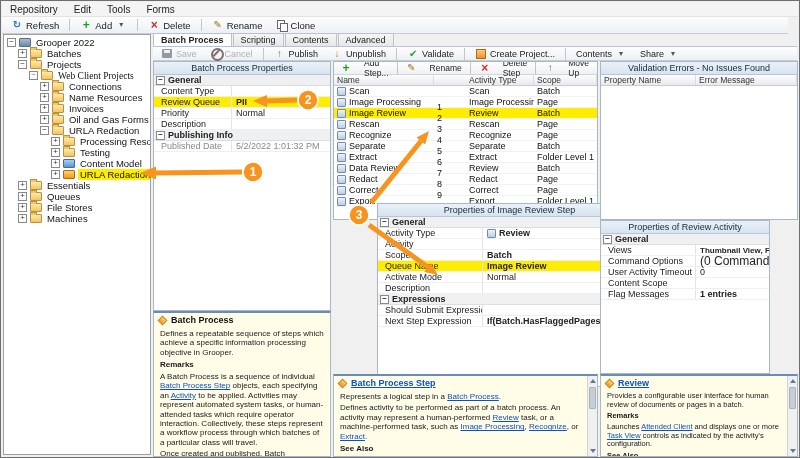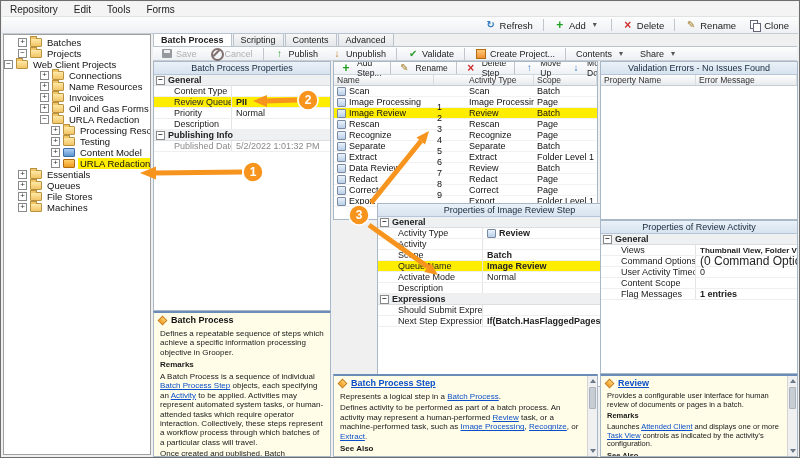--- a/index.html
+++ b/index.html
@@ -5,23 +5,23 @@
   *{margin:0;padding:0;box-sizing:border-box;}
   html,body{width:800px;height:458px;background:#fff;font-family:"Liberation Sans","DejaVu Sans",sans-serif;}
   .window{position:relative;width:800px;height:458px;background:#f0f0f0;border:1px solid #6e6e6e;overflow:hidden;
           font-family:"Liberation Sans","DejaVu Sans",sans-serif;}
   :root{--highlight:#FFED00;--annotation:#F7941E;--link:#0B50C8;}
 
   
   .menubar{position:absolute;left:1px;top:1px;right:1px;height:15px;background:#f4f4f4;
            border-bottom:1px solid #e2e2e2;display:flex;align-items:center;font-size:10px;color:#222;}
   .menu-item{padding:0 8px;height:100%;display:flex;align-items:center;cursor:default;}
-  .toolbar{position:absolute;left:1px;top:16px;right:1px;height:17px;
+  .toolbar{position:absolute;left:1px;top:16px;right:11px;height:17px;
            background:linear-gradient(#fdfdfd,#edf0f4);border-bottom:1px solid #c8cdd4;
-           display:flex;align-items:center;font-size:9.5px;color:#222;padding:0 3px;gap:1px;justify-content:flex-end;}
+           display:flex;align-items:center;font-size:9.5px;color:#222;padding:0 3px;gap:1px;}
   .tbtn{display:inline-flex;align-items:center;gap:3px;padding:1px 5px;border:1px solid transparent;border-radius:2px;}
   .tsep{width:1px;height:12px;background:#c2c6cc;margin:0 3px;flex:0 0 auto;}
   .dis{color:#9aa0a6;filter:grayscale(85%);opacity:.8;}
 
   
   .ig{display:inline-flex;width:12px;height:11px;align-items:center;justify-content:center;
       font-size:10px;line-height:1;flex:0 0 auto;font-weight:bold;}
   .ig.refresh::before{content:"↻";color:#2f7ac0;}
   .ig.plus::before{content:"+";color:#1ea01e;font-size:12px;}
   .ig.xr::before{content:"×";color:#d03030;font-size:12px;}
@@ -40,21 +40,21 @@
   .i.ban::after{content:"";position:absolute;left:2px;top:4px;width:9px;height:2px;background:#c33;transform:rotate(-45deg);}
   .ic-copy{position:relative;width:12px;height:11px;flex:0 0 auto;}
   .ic-copy::before,.ic-copy::after{content:"";position:absolute;width:6px;height:7px;border:1px solid #667;background:#fff;}
   .ic-copy::before{left:1px;top:0;}
   .ic-copy::after{left:4px;top:3px;}
 
   
   .tree{position:absolute;left:2px;top:33px;width:148px;bottom:2px;background:#fff;
         border:1px solid #a0a0a0;overflow:hidden;font-size:9.5px;color:#111;padding-top:2px;}
   .tree-item{display:flex;align-items:center;height:11px;gap:3px;white-space:nowrap;}
-  .lv0{padding-left:3px;} .lv1{padding-left:14px;} .lv2{}
+  .lv0{padding-left:3px;} .lv1{padding-left:14px;} .lv2{padding-left:25px;font-family:Liberation Serif, serif;}
   .lv3{padding-left:36px;} .lv4{padding-left:47px;}
   .exp{width:9px;height:9px;border:1px solid #898989;background:#fff;display:inline-flex;
        align-items:center;justify-content:center;flex:0 0 auto;font-size:8px;line-height:1;color:#333;}
   .exp.plus::before{content:"+";margin-top:-1px;}
   .exp.minus::before{content:"−";margin-top:-1px;}
   .ticon{width:12px;height:9px;position:relative;flex:0 0 auto;border-radius:1px;}
   .ticon.folder{background:linear-gradient(#ffe9a8,#f2c566);border:1px solid #b8923e;}
   .ticon.folder::before{content:"";position:absolute;top:-3px;left:-1px;width:5px;height:2px;
        background:#f2c566;border:1px solid #b8923e;border-bottom:none;}
   .ticon.root{background:linear-gradient(#a8bdce,#6e8ba3);border:1px solid #51708a;}
@@ -72,38 +72,38 @@
   .toolbar2{position:absolute;left:152px;top:46px;right:2px;height:14px;
         background:linear-gradient(#fdfdfd,#edf0f4);border-bottom:1px solid #c8cdd4;
         display:flex;align-items:center;font-size:9px;color:#222;padding:0 2px;gap:1px;}
 
   
   .panel{position:absolute;background:#fff;border:1px solid #a9b8c6;overflow:hidden;}
   .phead{height:13px;background:linear-gradient(#eaf1f8,#d7e3ef);border-bottom:1px solid #b5c6d8;
          display:flex;align-items:center;justify-content:center;font-size:9px;color:#17293c;}
   .ptool{height:13px;background:linear-gradient(#fdfdfd,#eef1f5);border-bottom:1px solid #cfd6dd;
          display:flex;align-items:center;font-size:8.5px;color:#222;padding:0 2px;gap:1px;}
-  .ptool .tbtn{padding:0 3px;gap:5px;}
+  .ptool .tbtn{padding:0 3px;gap:12px;}
   .gridhead{display:flex;height:11px;background:linear-gradient(#fdfdfd,#e7eaee);
          border-bottom:1px solid #c6ccd2;font-size:8.5px;color:#333;}
   .gh{padding:0 3px;border-right:1px solid #d8dde2;display:flex;align-items:center;overflow:hidden;white-space:nowrap;}
   .grow{display:flex;height:11px;align-items:center;font-size:9px;color:#111;border-bottom:1px solid #f2f2f2;}
   .grow.hl{background:var(--highlight);}
   .gc{padding:0 3px;display:flex;align-items:center;gap:3px;overflow:hidden;white-space:nowrap;}
   .c-name{width:100px;} .c-order{width:32px;margin-top:32px;} .c-type{width:68px;} .c-scope{flex:1;}
   .v-prop{width:95px;} .v-err{flex:1;}
   .sicon{width:9px;height:9px;border:1px solid #7a8aa0;background:linear-gradient(#eaf2fc,#b8cfe8);
          border-radius:1px;flex:0 0 auto;}
 
   
   .pcat{height:11px;background:#eef0f2;border-bottom:1px solid #dcdfe2;display:flex;align-items:center;
         gap:3px;padding-left:2px;font-size:9px;font-weight:bold;color:#222;}
   .prow{display:flex;height:11px;align-items:center;border-bottom:1px solid #efefef;font-size:9px;color:#222;}
   .prow.hl{background:var(--highlight);}
-  .plabel{padding-left:20px;border-right:1px solid #e4e4e4;overflow:hidden;white-space:nowrap;flex:0 0 auto;height:100%;display:flex;align-items:center;}
+  .plabel{padding-left:7px;border-right:1px solid #e4e4e4;overflow:hidden;white-space:nowrap;flex:0 0 auto;height:100%;display:flex;align-items:center;}
   .w78{width:78px;} .w105{width:105px;} .w95{width:95px;}
   .pvalue{flex:1;padding-left:4px;overflow:hidden;white-space:nowrap;display:flex;align-items:center;gap:3px;}
   .b{font-weight:bold;}
   .gray{color:#8a8a8a;}
 
   
   .help{position:absolute;background:#fffce8;border:1px solid #a9b8c6;border-top:2px solid #6b8cb8;overflow:hidden;}
   .help-title-row{display:flex;align-items:center;padding:2px 4px 1px 3px;}
   .hicon{width:7px;height:7px;background:linear-gradient(#ffd06a,#f09a20);border:1px solid #c87810;
          transform:rotate(45deg);flex:0 0 auto;margin:1px 5px 0 2px;}
@@ -163,20 +163,25 @@
       <span class="ig pen"></span>
       <span>Rename</span>
     </div>
     <div class="tbtn">
       <span class="ic-copy"></span>
       <span>Clone</span>
     </div>
   </div>
 
   <div class="tree">
+    <div class="tree-item lv0">
+      <span class="exp minus"></span>
+      <span class="ticon root"></span>
+      <span class="tlabel">Grooper 2022</span>
+    </div>
     <div class="tree-item lv1">
       <span class="exp plus"></span>
       <span class="ticon folder"></span>
       <span class="tlabel">Batches</span>
     </div>
     <div class="tree-item lv1">
       <span class="exp minus"></span>
       <span class="ticon folder"></span>
       <span class="tlabel">Projects</span>
     </div>
@@ -543,21 +548,21 @@
   </div>
 
   <div class="panel" style="left:599px;top:60px;width:198px;height:159px;">
     <div class="phead">Validation Errors - No Issues Found</div>
     <div class="gridhead">
       <div class="gh v-prop">Property Name</div>
       <div class="gh v-err">Error Message</div>
     </div>
   </div>
 
-  <div class="panel" style="left:599px;top:219px;width:198px;height:154px;text-align:center;">
+  <div class="panel" style="left:599px;top:219px;width:170px;height:154px;text-align:center;">
     <div class="phead">Properties of Review Activity</div>
     <div class="pcat">
       <span class="exp minus"></span>
       <span>General</span>
     </div>
     <div class="prow">
       <span class="plabel w95">Views</span>
       <span class="pvalue b" style="font-size:8px;">Thumbnail View, Folder View</span>
     </div>
     <div class="prow">

